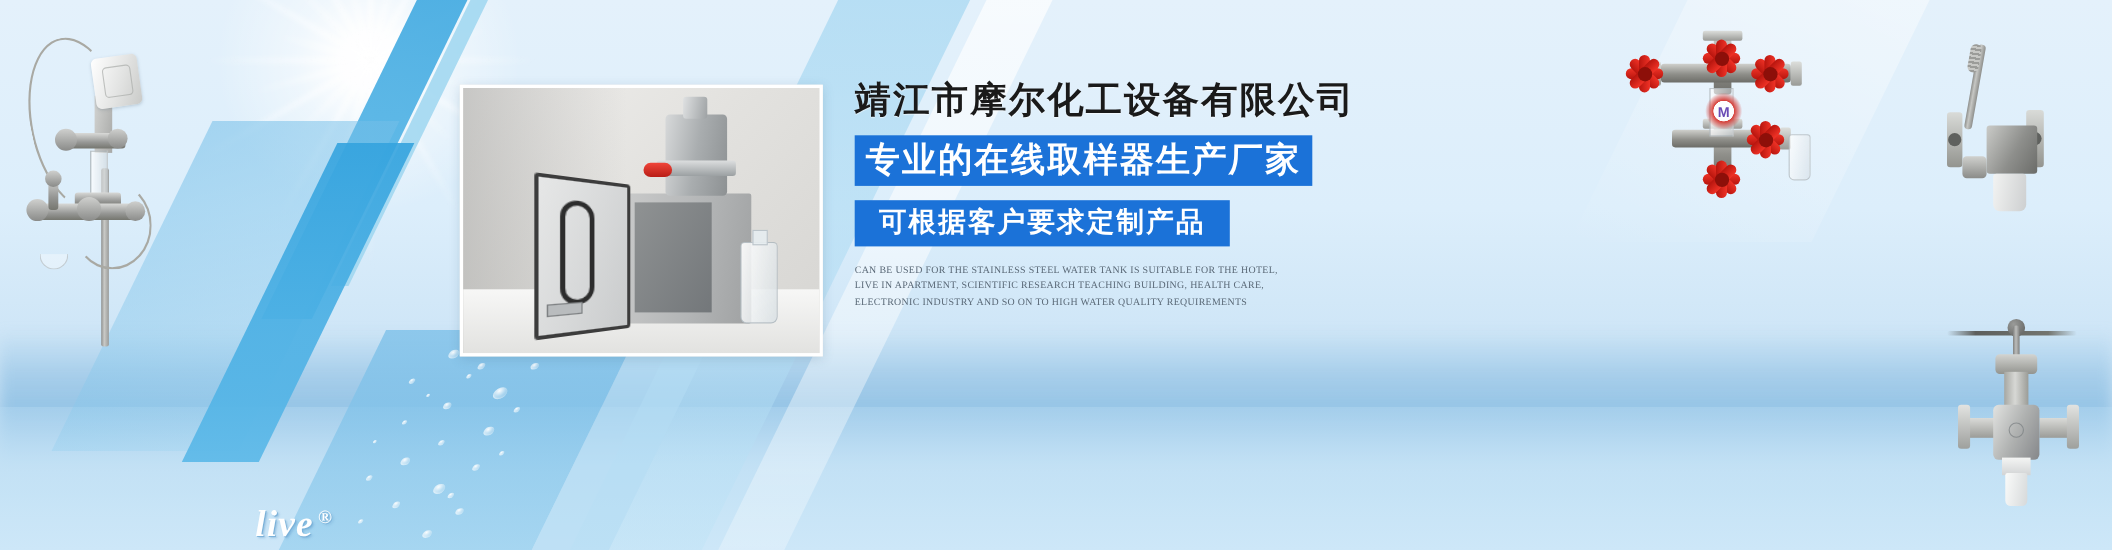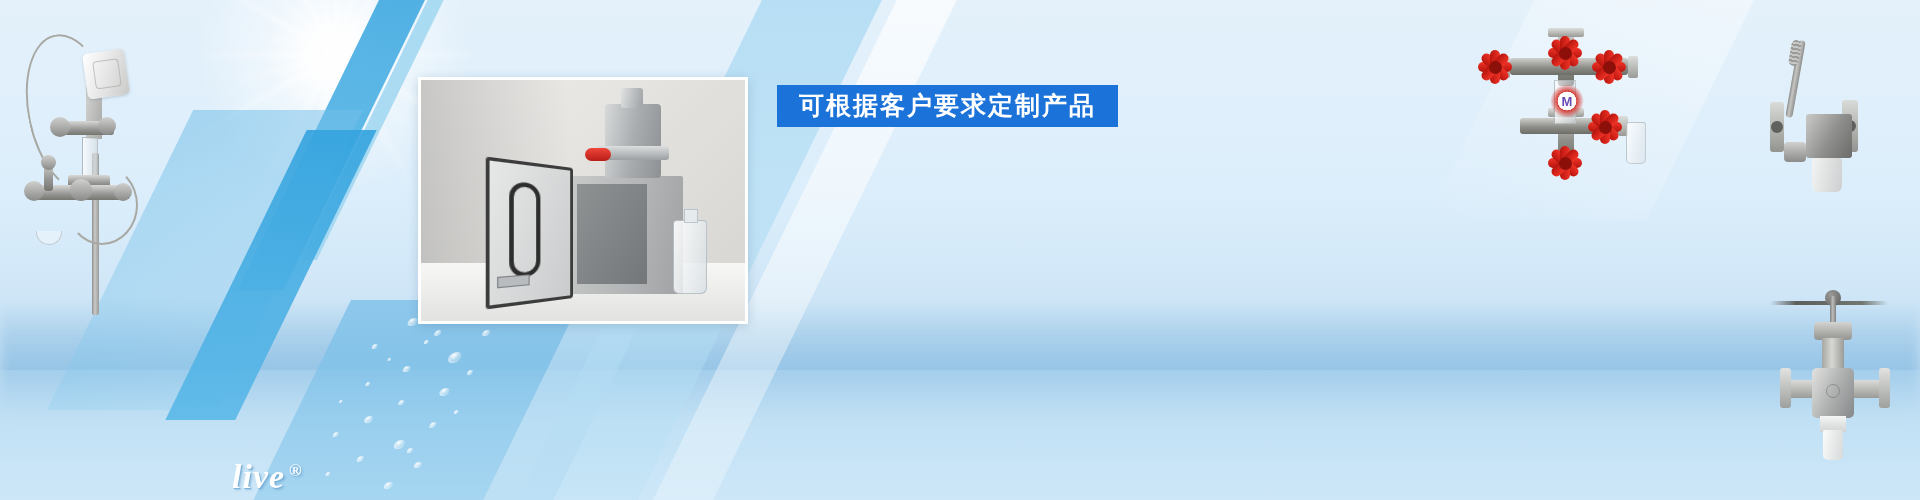--- a/index.html
+++ b/index.html
@@ -378,20 +378,23 @@
     <div class="te-arm r"></div>
     <div class="te-body"></div>
     <div class="te-mark"></div>
     <div class="te-flg l"></div>
     <div class="te-flg r"></div>
     <div class="te-collar"></div>
     <div class="te-tip"></div>
   </div>
 
   <div class="txt">
+    <div class="company">靖江市摩尔化工设备有限公司</div>
+    <div><span class="hl">专业的在线取样器生产厂家</span></div>
     <div><span class="hl2">可根据客户要求定制产品</span></div>
+    <div class="eng">Can be used for the stainless steel water tank is suitable for the hotel, live in apartment, scientific research teaching building, health care, electronic industry and so on to high water quality requirements</div>
   </div>
 
   <div class="watermark">
     <span>live</span><sup>®</sup>
   </div>
 
 </div>
 
 </body></html>

